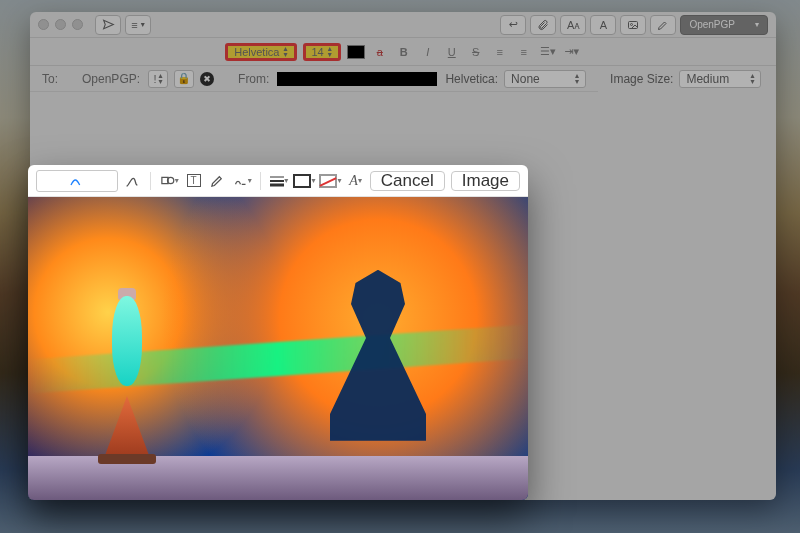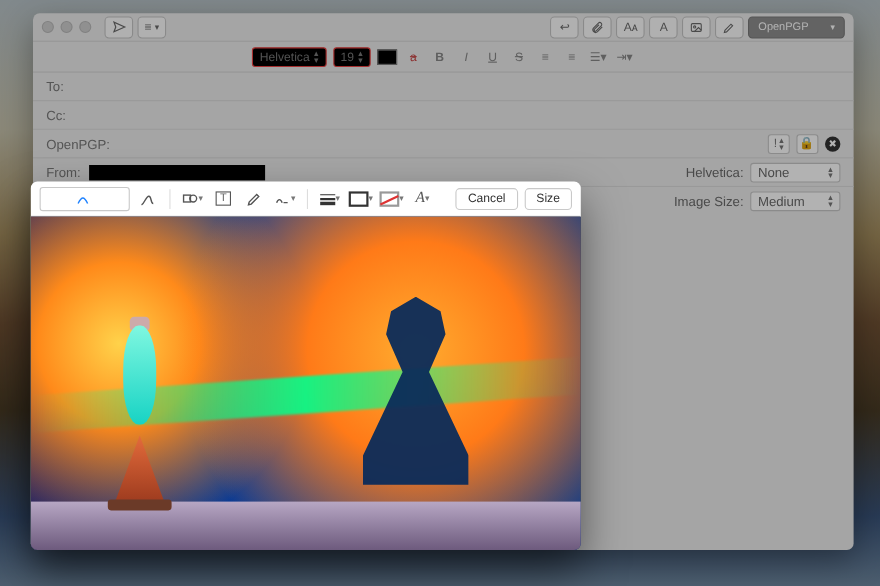--- a/index.html
+++ b/index.html
@@ -18,26 +18,26 @@
   .titlebar { height:26px; display:flex; align-items:center; padding:0 8px; gap:6px; border-bottom:1px solid #d6d6d6;}
   .traffic { display:flex; gap:6px; }
   .dot { width:11px; height:11px; border-radius:50%; background:#cfcfcf; border:1px solid #b9b9b9; }
   .tb-btn { width:26px; height:20px; border:1px solid #c6c6c6; border-radius:4px; background:#fdfdfd; display:flex; align-items:center; justify-content:center; color:#6b6b6b; font-size:11px;}
   .tb-group { display:flex; align-items:center; gap:4px; }
   .spacer { flex:1; }
   .openpgp { height:20px; padding:0 8px; border-radius:4px; background:#8f8f8f; color:#fff; font-size:10px; display:flex; align-items:center; gap:20px; border:1px solid #7a7a7a;}
   .caret::after { content:"▾"; font-size:8px; margin-left:3px; }
 
   .formatbar { height:28px; display:flex; align-items:center; justify-content:center; gap:6px; border-bottom:1px solid #d6d6d6; color:#777; font-size:11px;}
-  .fsel { border:1px solid #ef4444; background:#000000; border-radius:3px; padding:1px 6px; display:flex; align-items:center; gap:4px; height:18px;}
+  .fsel { border:3px solid #ef4444; background:#fde047; border-radius:3px; padding:1px 6px; display:flex; align-items:center; gap:4px; height:18px;}
   .swatch { width:18px; height:14px; background:#000; border:1px solid #888;}
   .fmt { width:18px; height:18px; display:flex; align-items:center; justify-content:center; color:#888;}
   .fmt.strike { text-decoration:line-through; color:#c94848; }
 
-  .headers { display:flex; flex-direction:column; }
+  .headers { display:flex; flex-direction:row; }
   .hrow { display:flex; align-items:center; height:26px; padding:0 12px; border-bottom:1px solid #dcdcdc; gap:8px;}
   .hrow label { color:#7a7a7a; }
   .redact { width:160px; height:14px; background:#000; }
   .rightcol { margin-left:auto; display:flex; align-items:center; gap:6px; color:#6a6a6a;}
   .sel { border:1px solid #c8c8c8; background:#fff; border-radius:3px; padding:1px 6px; display:flex; align-items:center; gap:20px; height:18px; min-width:82px; justify-content:space-between;}
   .updn { font-size:8px; line-height:6px; color:#777; display:flex; flex-direction:column; }
   .micro { width:20px; height:18px; border:1px solid #c8c8c8; border-radius:3px; background:#fff; display:flex; align-items:center; justify-content:center; color:#777; font-size:11px;}
   .stopcircle { width:14px; height:14px; border-radius:50%; background:#333; color:#fff; display:flex; align-items:center; justify-content:center; font-size:9px;}
 
   
@@ -48,21 +48,21 @@
   }
   .ptool { height:32px; display:flex; align-items:center; padding:0 8px; gap:4px; border-bottom:1px solid #e2e2e2; }
   .pico { width:24px; height:22px; display:flex; align-items:center; justify-content:center; color:#666; font-size:13px; border-radius:3px;}
   .pico.sel { color:#1e82ff; }
   .divv { width:1px; height:18px; background:#ddd; margin:0 4px;}
   .pbox { width:18px; height:14px; border:2px solid #333; }
   .pbox.fill { background:#fff; }
   .pbox.diag { position:relative; border-color:#999; }
   .pbox.diag::after { content:""; position:absolute; left:-2px; right:-2px; top:50%; height:2px; background:#d33; transform:rotate(-25deg);}
   .pbtns { margin-left:auto; display:flex; gap:6px;}
-  .pbtn { height:20px; padding:0 10px; border:1px solid #c9c9c9; border-radius:4px; background:#fff; font-size:11px; display:flex; align-items:center; color:#333;}
+  .pbtn { height:20px; padding:0 10px; border:1px solid #c9c9c9; border-radius:4px; background:#fff; font-size:17px; display:flex; align-items:center; color:#333;}
   .pbtn.primary { font-weight:500; }
 
   .imgarea { flex:1; position:relative; background:#000; }
   .art { position:absolute; inset:0; }
   
   .art .bg { position:absolute; inset:0;
     background:
       radial-gradient(circle at 70% 40%, #ffac2f 0%, #ff7a18 25%, rgba(255,0,0,0) 55%),
       radial-gradient(circle at 16% 38%, #ffd24a 0%, #ff8a1a 16%, rgba(0,0,0,0) 38%),
       linear-gradient(90deg,#1a1f66 0%, #0e3a8f 30%, #0b3f9a 55%, #0a3a8a 100%);
@@ -135,21 +135,21 @@
 
   <div class="formatbar">
     <div class="fsel">
         <span>Helvetica</span>
         <span class="updn">
           <span>▴</span>
           <span>▾</span>
         </span>
       </div>
     <div class="fsel">
-        <span>19</span>
+        <span>14</span>
         <span class="updn">
           <span>▴</span>
           <span>▾</span>
         </span>
       </div>
     <div class="swatch"></div>
     <div class="fmt strike">a</div>
     <div class="fmt">
         <b>B</b>
       </div>
@@ -164,23 +164,20 @@
       </div>
     <div class="fmt">≡</div>
     <div class="fmt">≡</div>
     <div class="fmt">☰▾</div>
     <div class="fmt">⇥▾</div>
   </div>
 
   <div class="headers">
     <div class="hrow">
         <label>To:</label>
-      </div>
-    <div class="hrow">
-        <label>Cc:</label>
       </div>
     <div class="hrow">
       <label>OpenPGP:</label>
       <div class="rightcol">
         <div class="micro">!<span class="updn" style="margin-left:2px">
               <span>▴</span>
               <span>▾</span>
             </span></div>
         <div class="micro">🔒</div>
         <div class="stopcircle">✖</div>
@@ -270,21 +267,21 @@
       </div>
     <div class="pico">
         <i style="font-family:serif;font-size:14px;color:#555">A</i>
         <span style="font-size:8px;color:#777">▾</span>
       </div>
     <div class="pbtns">
       <div class="pbtn">
           <span>Cancel</span>
         </div>
       <div class="pbtn primary">
-          <span>Size</span>
+          <span>Image</span>
         </div>
     </div>
   </div>
   <div class="imgarea">
     <div class="art">
       <div class="bg"></div>
       <div class="sill"></div>
       <div class="greenstreak"></div>
       <div class="shadowvase"></div>
       <div class="lamp">

